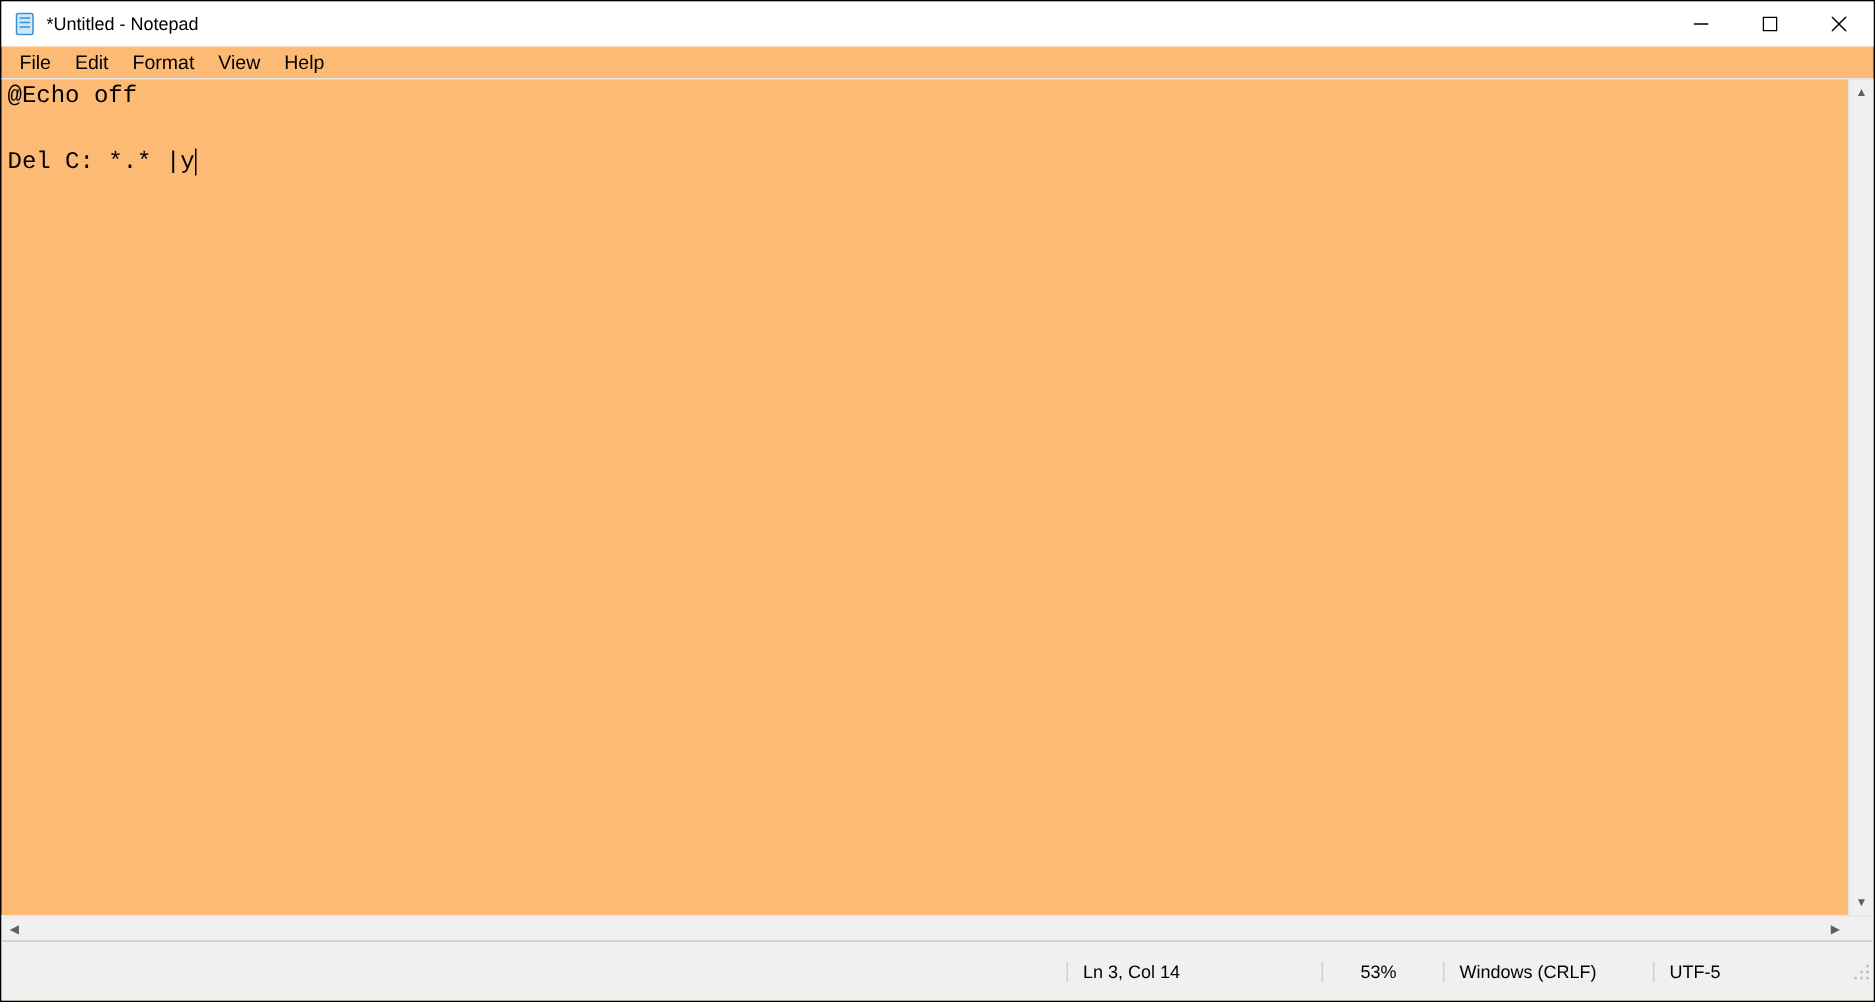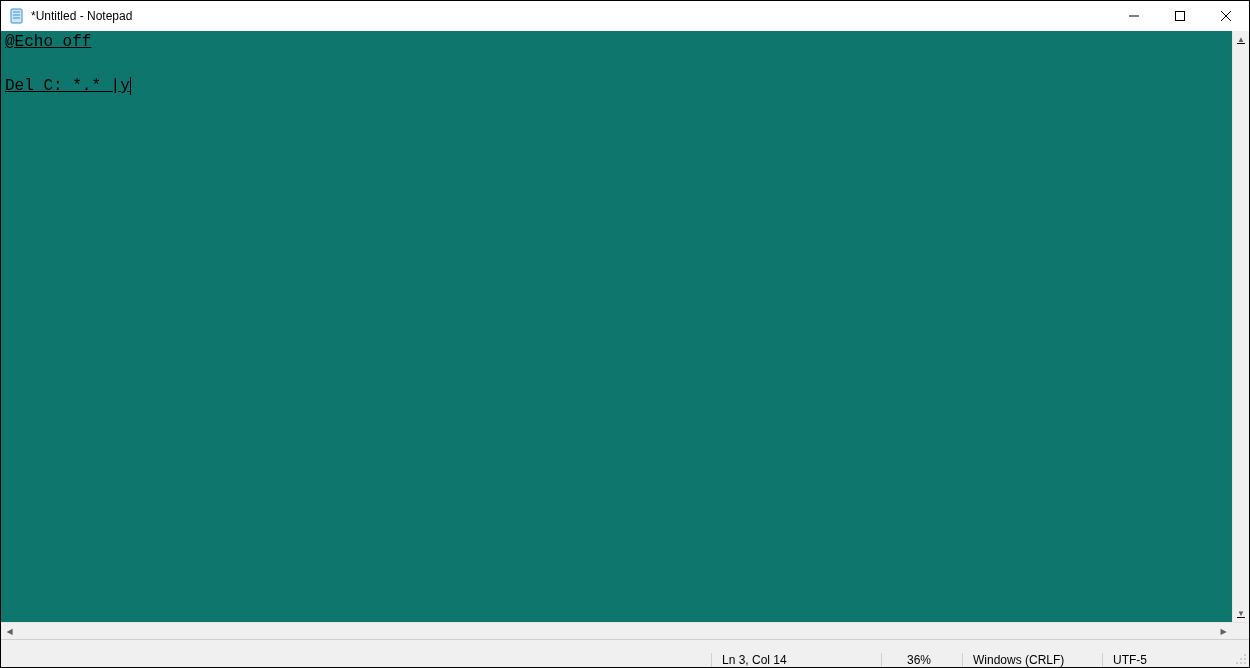--- a/index.html
+++ b/index.html
@@ -1,38 +1,38 @@
 <!DOCTYPE html>
 <html><head>
 <meta charset="utf-8">
 <style>
   * { box-sizing: border-box; }
   html, body { margin:0; padding:0; width:1250px; height:668px; font-family:"Segoe UI", Arial, sans-serif; font-size:12px; background:#fff; overflow:hidden; }
-  .window { width:1250px; height:668px; border:1px solid #000; display:flex; flex-direction:column; background:#0f766e; }
+  .window { width:1250px; height:668px; border:1px solid #000; display:flex; flex-direction:column; background:#fdba74; }
   .titlebar { height:30px; display:flex; align-items:center; background:#fff; border-bottom:0; }
   .titlebar .icon { width:16px; height:16px; margin:0 6px 0 8px; display:flex; align-items:center; justify-content:center; }
   .title-text { font-size:12px; color:#000; flex:0 0 auto; }
   .title-spacer { flex:1; }
   .win-buttons { display:flex; height:100%; }
   .win-btn { width:46px; height:100%; display:flex; align-items:center; justify-content:center; color:#000; }
   .menubar { height:22px; display:flex; align-items:center; padding:0 4px; border-bottom:1px solid #e5e5e5; }
   .menu-item { padding:2px 8px; font-size:13px; color:#000; }
-  .content-wrap { flex:1; display:flex; min-height:0;text-decoration:underline; }
+  .content-wrap { flex:1; display:flex; min-height:0; }
   .editor { flex:1; position:relative; overflow:hidden; }
   .editor-text { font-family:Consolas,"Courier New",monospace; font-size:16px; line-height:22px; white-space:pre; padding:0 4px; color:#000; }
   .caret { display:inline-block; width:0; height:18px; border-left:1px solid #000; vertical-align:text-bottom; animation:blink 1s step-end infinite; }
   @keyframes blink { 50% { border-color:transparent; } }
   .vscroll { width:17px; background:#f0f0f0; border-left:1px solid #e5e5e5; display:flex; flex-direction:column; }
   .vscroll .arrow { height:17px; display:flex; align-items:center; justify-content:center; color:#606060; font-size:8px; }
   .vscroll .track { flex:1; }
   .hscroll { height:17px; background:#f0f0f0; border-top:1px solid #e5e5e5; display:flex; }
   .hscroll .arrow { width:17px; display:flex; align-items:center; justify-content:center; color:#606060; font-size:8px; }
   .hscroll .track { flex:1; }
   .hscroll .corner { width:17px; }
-  .statusbar { height:28px; background:#f0f0f0; border-top:1px solid #d0d0d0; display:flex; align-items:flex-end; font-size:12px; color:#000; }
+  .statusbar { height:40px; background:#f0f0f0; border-top:1px solid #d0d0d0; display:flex; align-items:center; font-size:12px; color:#000; }
   .status-spacer { flex:1; }
   .status-seg { display:flex; align-items:center; padding:0 10px; border-left:1px solid #d0d0d0; min-width:0; }
   .status-seg.pos { width:170px; }
   .status-seg.zoom { width:60px; justify-content:flex-end; }
   .status-seg.eol { width:140px;margin-left:21px; }
   .status-seg.enc { width:130px; }
   .grip { width:17px; display:flex; align-items:flex-end; justify-content:flex-end; padding:2px; }
   .grip svg { opacity:0.4; }
 </style>
 </head>
@@ -64,20 +64,27 @@
       </div>
       <div class="win-btn close">
         <svg width="10" height="10" viewBox="0 0 10 10">
             <line x1="0" y1="0" x2="10" y2="10" stroke="currentColor" stroke-width="1"></line>
             <line x1="10" y1="0" x2="0" y2="10" stroke="currentColor" stroke-width="1"></line>
           </svg>
       </div>
     </div>
   </div>
 
+  <div class="menubar">
+    <div class="menu-item">File</div>
+    <div class="menu-item">Edit</div>
+    <div class="menu-item">Format</div>
+    <div class="menu-item">View</div>
+    <div class="menu-item">Help</div>
+  </div>
 
   <div class="content-wrap">
     <div class="editor">
       <div class="editor-text"><span>@Echo off
 
 Del C: *.* |y</span><span class="caret"></span></div>
     </div>
     <div class="vscroll">
       <div class="arrow">▲</div>
       <div class="track"></div>
@@ -88,21 +95,21 @@
   <div class="hscroll">
     <div class="arrow">◀</div>
     <div class="track"></div>
     <div class="arrow">▶</div>
     <div class="corner"></div>
   </div>
 
   <div class="statusbar">
     <div class="status-spacer"></div>
     <div class="status-seg pos">Ln 3, Col 14</div>
-    <div class="status-seg zoom">36%</div>
+    <div class="status-seg zoom">53%</div>
     <div class="status-seg eol">Windows (CRLF)</div>
     <div class="status-seg enc">UTF-5</div>
     <div class="grip">
       <svg width="12" height="12" viewBox="0 0 12 12">
         <circle cx="10" cy="2" r="1" fill="#808080"></circle>
         <circle cx="6" cy="6" r="1" fill="#808080"></circle>
           <circle cx="10" cy="6" r="1" fill="#808080"></circle>
         <circle cx="2" cy="10" r="1" fill="#808080"></circle>
           <circle cx="6" cy="10" r="1" fill="#808080"></circle>
           <circle cx="10" cy="10" r="1" fill="#808080"></circle>

